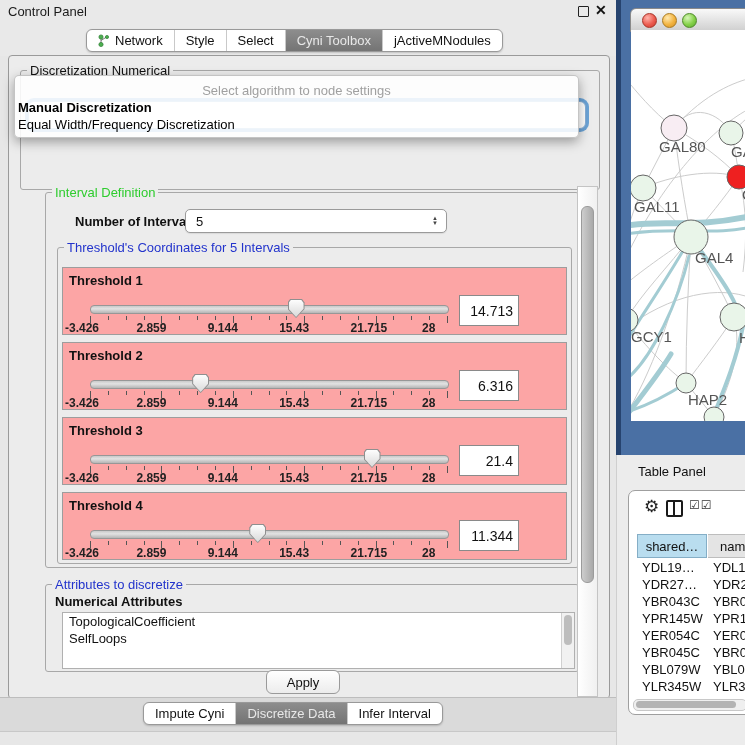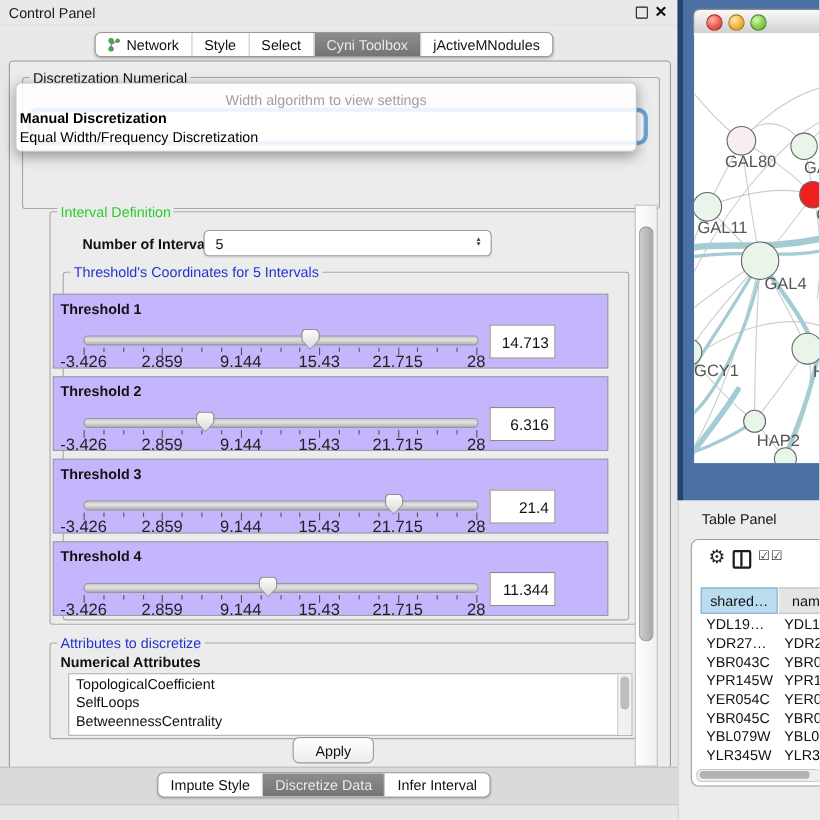--- a/index.html
+++ b/index.html
@@ -34,34 +34,34 @@
   
   #hidcombo{left:28px;top:101px;width:556px;height:26px;background:#fff;border:1px solid #86aed6;
             border-radius:6px;box-shadow:0 0 0 3px #6ba3d6;z-index:5;}
   #popup{left:14px;top:75px;width:563px;height:61px;background:rgba(255,255,255,.87);
          border:1px solid rgba(150,150,150,.55);border-radius:5px;
          box-shadow:0 4px 12px rgba(0,0,0,.35);z-index:30;}
   #popup .hint{position:absolute;top:7px;left:0;width:100%;text-align:center;font-size:13px;color:#a0a0a0;}
   #popup .pitem{position:absolute;left:3px;font-size:13px;color:#000;white-space:nowrap;}
   #popup .pitem.b{font-weight:bold;}
   
-  .thbox{position:absolute;left:48px;width:503px;height:66px;border:1px solid #9d9d9d;background:#c4b5fd;}
+  .thbox{position:absolute;left:62px;width:503px;height:66px;border:1px solid #9d9d9d;background:#fca5a5;}
   .th-label{position:absolute;left:6px;top:5px;font-size:13px;font-weight:bold;}
   .track{position:absolute;left:27px;top:37px;width:357px;height:7px;border-radius:4px;
          border:1px solid #979797;background:linear-gradient(#c9c9c9,#e2e2e2 40%,#b5b5b5);}
   .thumb{position:absolute;top:31px;width:17px;height:19px;
          clip-path:polygon(15% 0,85% 0,100% 18%,100% 52%,50% 100%,0 52%,0 18%);background:#8f8f8f;z-index:3;}
   .thumb i{position:absolute;inset:1px;display:block;
          clip-path:polygon(15% 0,85% 0,100% 18%,100% 52%,50% 100%,0 52%,0 18%);
          background:linear-gradient(#fdfdfd,#d9d9d9);}
   .tick{position:absolute;top:48px;width:1px;background:#555;}
   .tick.minor{height:4px;}
   .tick.major{height:7px;}
-  .ticklab{position:absolute;top:53px;width:50px;margin-left:-25px;text-align:center;
-           font-size:15px;font-weight:normal;color:#222;}
+  .ticklab{position:absolute;top:53px;width:50px;margin-left:-25px;
+           font-size:12px;font-weight:bold;color:#222;}
   .vbox{position:absolute;left:396px;top:27px;width:53px;height:29px;background:#fff;border:1px solid #8a8a8a;
         font-size:14px;display:flex;align-items:center;justify-content:flex-end;padding-right:5px;}
   
   #attr-list{position:absolute;left:62px;top:612px;width:511px;height:55px;background:#fff;
              border:1px solid #b0b0b0;overflow:hidden;}
   .attr-item{font-size:13px;padding-left:6px;height:17px;line-height:17px;white-space:nowrap;}
   #attr-sb{position:absolute;left:498px;top:0;width:12px;height:55px;background:#f1f1f1;border-left:1px solid #d0d0d0;}
   #attr-sb i{position:absolute;left:1.5px;top:2px;width:8px;height:30px;border-radius:5px;background:#bdbdbd;display:block;}
   #apply-btn{position:absolute;left:266px;top:670px;width:72px;height:22px;border:1px solid #9a9a9a;border-radius:6px;
              background:linear-gradient(#ffffff,#ececec);font-size:13px;display:flex;align-items:center;justify-content:center;}
@@ -305,36 +305,35 @@
     </div>
 
   <div class="group" style="left:45px;top:584px;width:532px;height:86px;">
     <span class="glabel blue">Attributes to discretize</span>
   </div>
   <div class="abs" style="left:55px;top:594px;font-size:13px;font-weight:bold;">Numerical Attributes</div>
   <div id="attr-list">
 
   <div class="attr-item">TopologicalCoefficient</div>
       <div class="attr-item">SelfLoops</div>
-      <div class="attr-item">BetweennessCentrality</div>
       <div id="attr-sb">
         <i></i>
       </div>
     </div>
 
   <div id="apply-btn">Apply</div>
 
   <div id="cp-sb" class="abs">
       <i></i>
     </div>
 
   <div id="bottomband" class="abs">
     <div id="bottom-tabs" class="seg">
         <div class="s">
-          <span>Impute Style</span>
+          <span>Impute Cyni</span>
         </div>
         <div class="s sel">
           <span>Discretize Data</span>
         </div>
         <div class="s">
           <span>Infer Interval</span>
         </div>
       </div>
   </div>
 
@@ -444,18 +443,18 @@
           <span class="c1">YIL052C</span>
           <span class="c2">YIL052C</span>
         </div>
       </div>
     <div id="tp-hsb">
         <i></i>
       </div>
   </div>
 
   <div id="popup" class="abs">
-    <div class="hint">Width algorithm to view settings</div>
+    <div class="hint">Select algorithm to node settings</div>
     <div class="pitem b" style="top:24px;">Manual Discretization</div>
     <div class="pitem" style="top:41px;">Equal Width/Frequency Discretization</div>
   </div>
 
 </div>
 
 </body></html>

